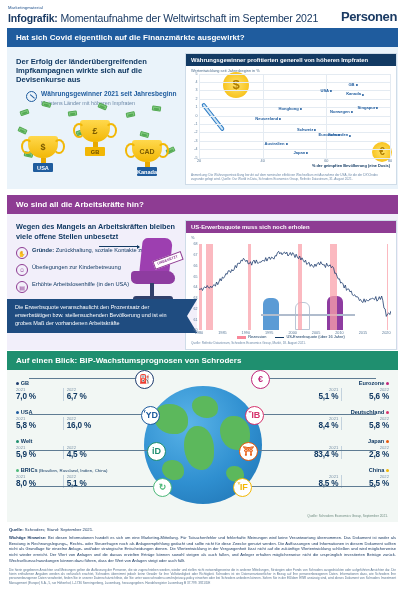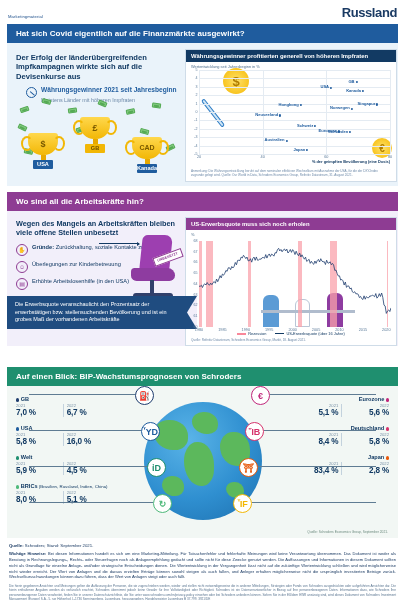--- a/index.html
+++ b/index.html
@@ -121,21 +121,21 @@
   .recess { position: absolute; top: 0; bottom: 0; background: #f9a1ab; opacity: .75; }
   .lline { position: absolute; inset: 0; }
   .people { position: absolute; left: 62px; bottom: 0; width: 96px; height: 42px; }
   .pfig { position: absolute; bottom: 0; }
   .legend2 { display: flex; gap: 9px; justify-content: center; align-items: center;
       font-size: 3.9px; color: #123a63; padding-top: 4px; }
   .lgswatch { display: inline-block; width: 9px; height: 2.4px; background: #f9889a; margin-right: 2px; vertical-align: middle; }
   .lgline { display: inline-block; width: 9px; height: 1px; background: #123a63; margin-right: 2px; vertical-align: middle; }
 
   
-  .sec3 { background: #f2f7f4; margin-top: 21px; }
+  .sec3 { background: #f2f7f4; margin-top: 1px; }
   .s3body { position: relative; height: 152px; padding: 6px 0 0 0; }
   .globe { position: absolute; left: 50%; top: 16px; transform: translateX(-50%);
       width: 118px; height: 118px; border-radius: 50%;
       background: radial-gradient(circle at 38% 32%, #5ab4e8 0%, #2f8fd0 55%, #1d6fae 100%);
       overflow: hidden; }
   .land { position: absolute; background: #5cb85c; border-radius: 45% 55% 40% 60%; }
 
   .ccol { position: absolute; top: 10px; }
   .ccol.left { left: 9px; width: 120px; }
   .ccol.right { right: 9px; width: 120px; text-align: right; }
@@ -164,22 +164,23 @@
   .fdis2 { font-size: 3.1px; color: #5a7590; line-height: 1.4; margin-top: 4px; text-align: justify; }
 </style>
 </head>
 <body>
 
 <div class="page">
 
   <div class="hdr">
     <div class="hdr-left">
       <div class="mk-label">Marketingmaterial</div>
+      <div class="hdr-title"><b>Infografik:</b><span> Momentaufnahme der Weltwirtschaft im September 2021</span></div>
     </div>
-    <div class="brand">Russland</div>
+    <div class="brand">Personen</div>
   </div>
 
   <div class="sec sec1">
     <div class="bar bar-blue">Hat sich Covid eigentlich auf die Finanzmärkte ausgewirkt?</div>
     <div class="s1body">
 
       <div class="s1left">
         <div class="s1head">Der Erfolg der länderübergreifenden Impfkampagnen wirkte sich auf die Devisenkurse aus</div>
         <div class="s1sub-row">
           <span class="pencil-ic"></span>
@@ -489,20 +490,34 @@
                 <div class="cyr">2021</div>
                 <div class="cpct">83,4 %</div>
               </div>
             <div class="cdiv"></div>
             <div class="cval">
                 <div class="cyr">2022</div>
                 <div class="cpct">2,8 %</div>
               </div>
           </div>
         </div>
+        <div class="crow">
+          <div class="cname"><span>China</span> <span class="cdot" style="background:#f2b705"></span></div>
+          <div class="cvals">
+            <div class="cval">
+                <div class="cyr">2021</div>
+                <div class="cpct">8,5 %</div>
+              </div>
+            <div class="cdiv"></div>
+            <div class="cval">
+                <div class="cyr">2022</div>
+                <div class="cpct">5,5 %</div>
+              </div>
+          </div>
+        </div>
       </div>
 
       <div id="badgelayer">
           <div class="badge" style="left: 128px; top: 0px; border: 1.6px solid rgb(31, 61, 110); color: rgb(31, 61, 110);">⛽</div>
           <div class="connector" style="left: 22px; width: 106px; top: 8px;"></div>
           <div class="badge" style="left: 134px; top: 36px; border: 1.6px solid rgb(31, 92, 158); color: rgb(31, 92, 158);">ὟD</div>
           <div class="connector" style="left: 22px; width: 112px; top: 44px;"></div>
           <div class="badge" style="left: 140px; top: 72px; border: 1.6px solid rgb(31, 143, 111); color: rgb(31, 143, 111);">ἰD</div>
           <div class="connector" style="left: 22px; width: 118px; top: 80px;"></div>
           <div class="badge" style="left: 146px; top: 108px; border: 1.6px solid rgb(78, 185, 122); color: rgb(78, 185, 122);">↻</div>

